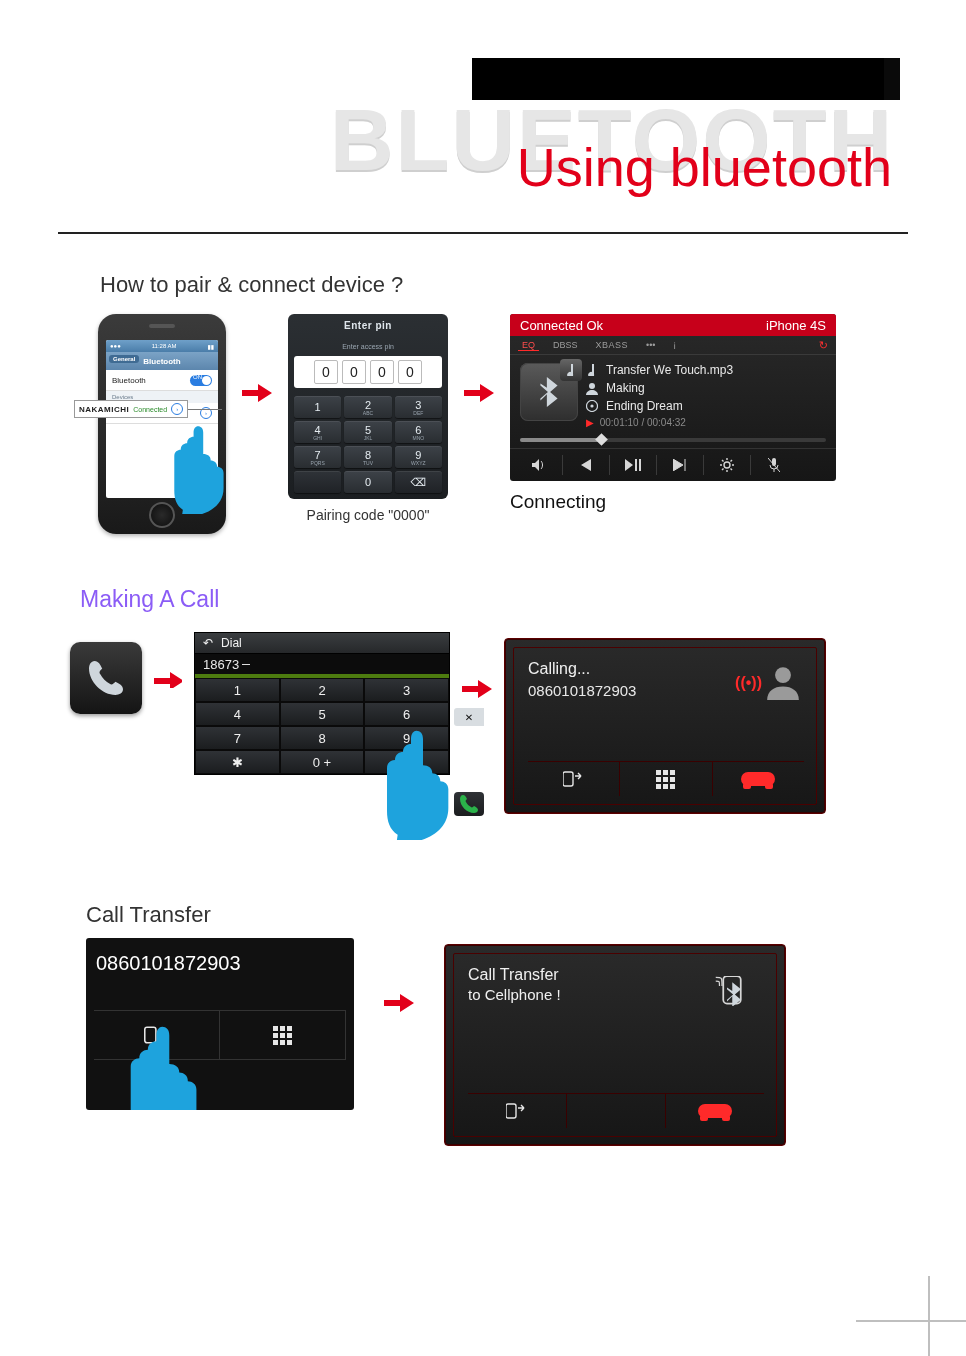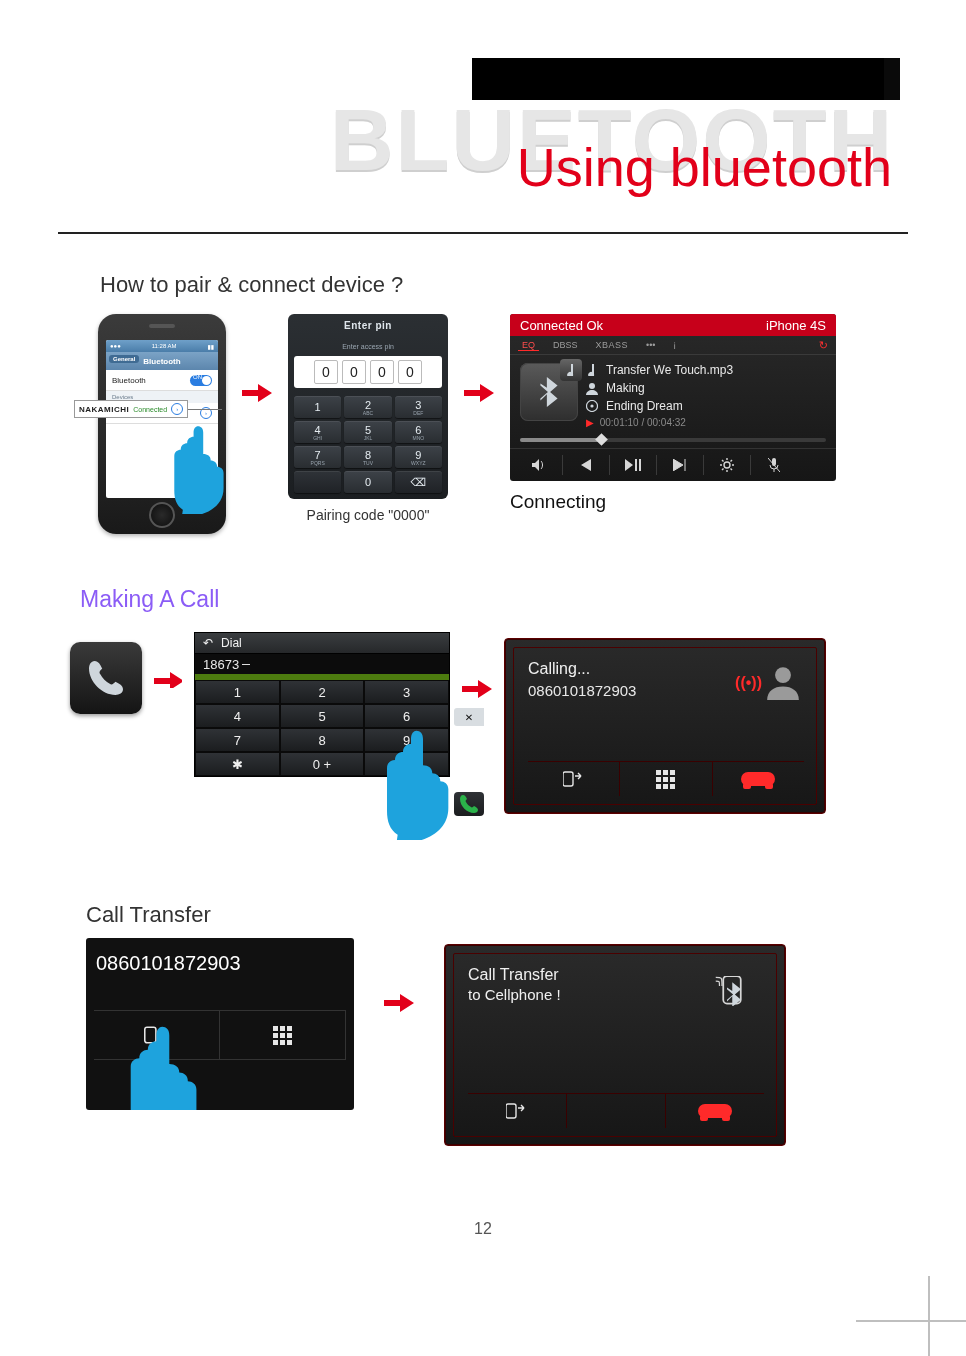--- a/index.html
+++ b/index.html
@@ -72,21 +72,21 @@
   .hbtn:last-child{border-right:none;}
   .hu-caption{font-size:19px;margin-top:10px;color:#111;}
   
   .h2{font-size:23px;color:#8b5cf6;font-weight:400;}
   .sec2{position:absolute;left:80px;top:586px;}
   .row2{position:absolute;left:70px;top:632px;right:60px;display:flex;align-items:flex-start;gap:10px;}
   .phonebubble{width:72px;height:72px;border-radius:10px;background:linear-gradient(#3a3a3a,#141414);box-shadow:0 2px 4px rgba(0,0,0,.4);display:flex;align-items:center;justify-content:center;margin-top:10px;}
   .dialer{width:256px;position:relative;}
   .dial-top{background:#161616;color:#ddd;border:1px solid #000;}
   .dial-hdr{height:20px;background:linear-gradient(#3a3d40,#26282a);display:flex;align-items:center;gap:8px;padding:0 8px;color:#f2f2f2;font-size:12px;border-bottom:1px solid #000;}
-  .dial-num{height:20px;background:#0c0c0c;color:#e8e8e8;font-size:13px;display:flex;align-items:center;padding-left:8px;border-bottom:6px solid #4d7c0f;}
+  .dial-num{height:20px;background:#0c0c0c;color:#e8e8e8;font-size:13px;display:flex;align-items:center;padding-left:8px;border-bottom:4px solid #4d7c0f;}
   .cursor{display:inline-block;width:8px;border-bottom:1px solid #ddd;margin-left:3px;}
   .dial-keys{display:grid;grid-template-columns:repeat(3,1fr);}
   .dk{height:22px;background:linear-gradient(#2f3236,#1b1d1f);border:1px solid #0a0a0a;color:#efefef;display:flex;align-items:center;justify-content:center;font-size:13px;}
   .side-col{position:absolute;left:260px;top:26px;width:44px;display:flex;flex-direction:column;gap:26px;}
   .bksp{width:30px;height:18px;background:#d8dde1;border-radius:3px 0 0 3px;position:relative;display:flex;align-items:center;justify-content:center;color:#111;font-size:10px;}
   .bksp::before{content:"";position:absolute;left:-9px;top:0;border:9px solid transparent;border-right-color:#d8dde1;}
   .callbtn{width:30px;height:24px;border-radius:4px;background:linear-gradient(#2f3236,#1b1d1f);display:flex;align-items:center;justify-content:center;}
   
   .calling{width:320px;height:174px;background:linear-gradient(#2a2a2a,#161616);border-radius:4px;border:1px solid #5a0000;box-shadow:inset 0 0 0 1px #3a0000;color:#e8e8e8;position:relative;overflow:hidden;margin-top:6px;}
   .calling-inner{position:absolute;inset:8px;border:1px solid #4a0000;border-radius:2px;padding:12px 12px 8px 14px;display:flex;flex-direction:column;}
@@ -571,19 +571,18 @@
             </div>
         <div class="cbtn"></div>
         <div class="cbtn">
               <span class="hang"></span>
             </div>
       </div>
     </div>
   </div>
 </div>
 
-<div class="page-num">12</div>
 <div class="corner">
       <div class="a"></div>
       <div class="b"></div>
     </div>
 
 </div>
 
 </body></html>

